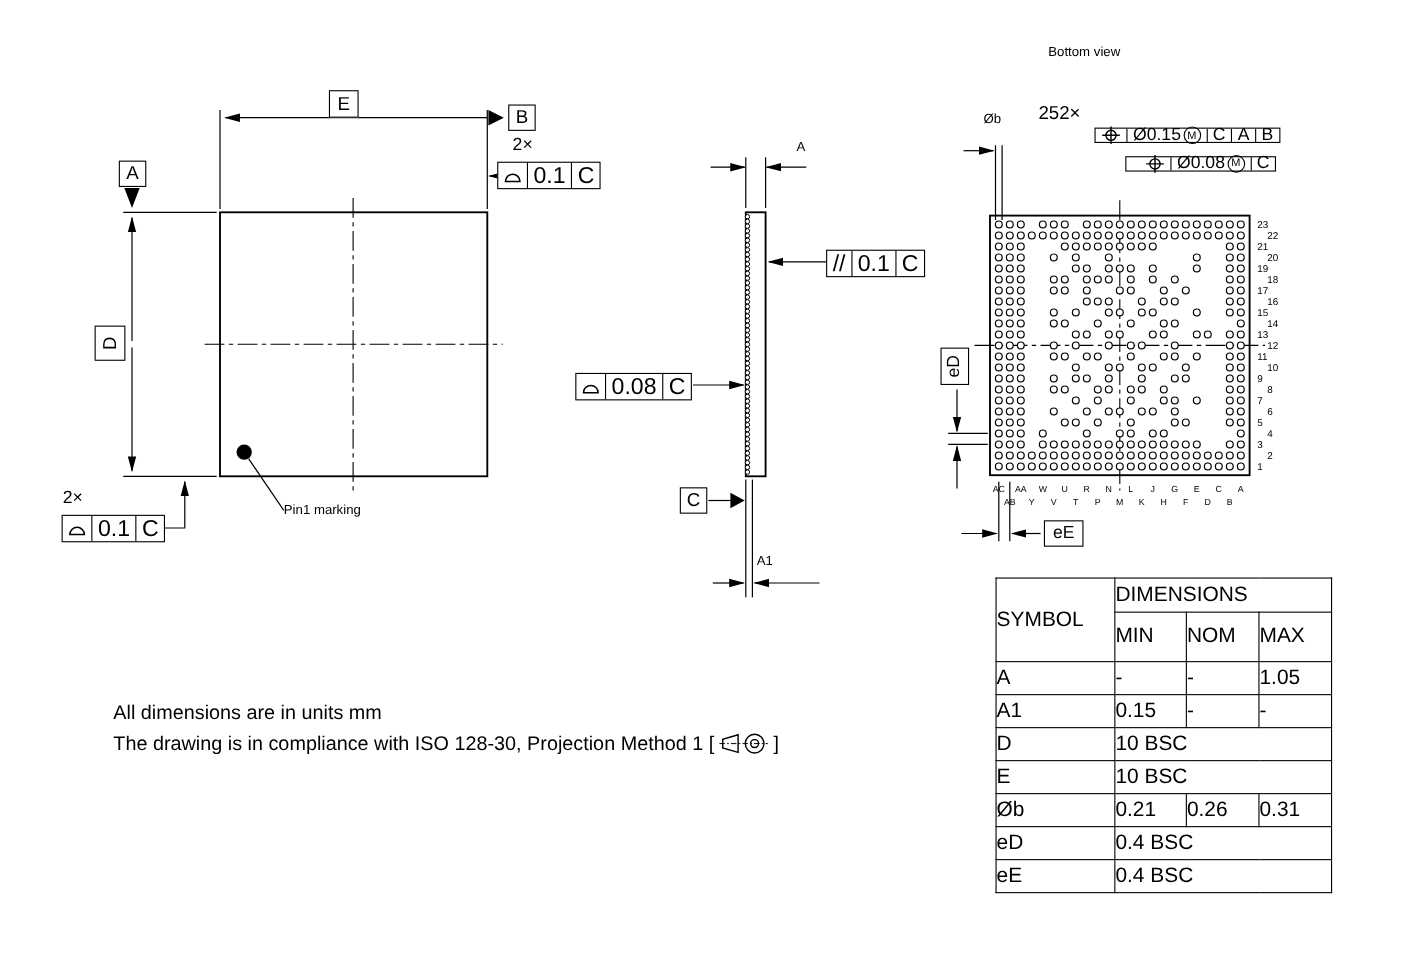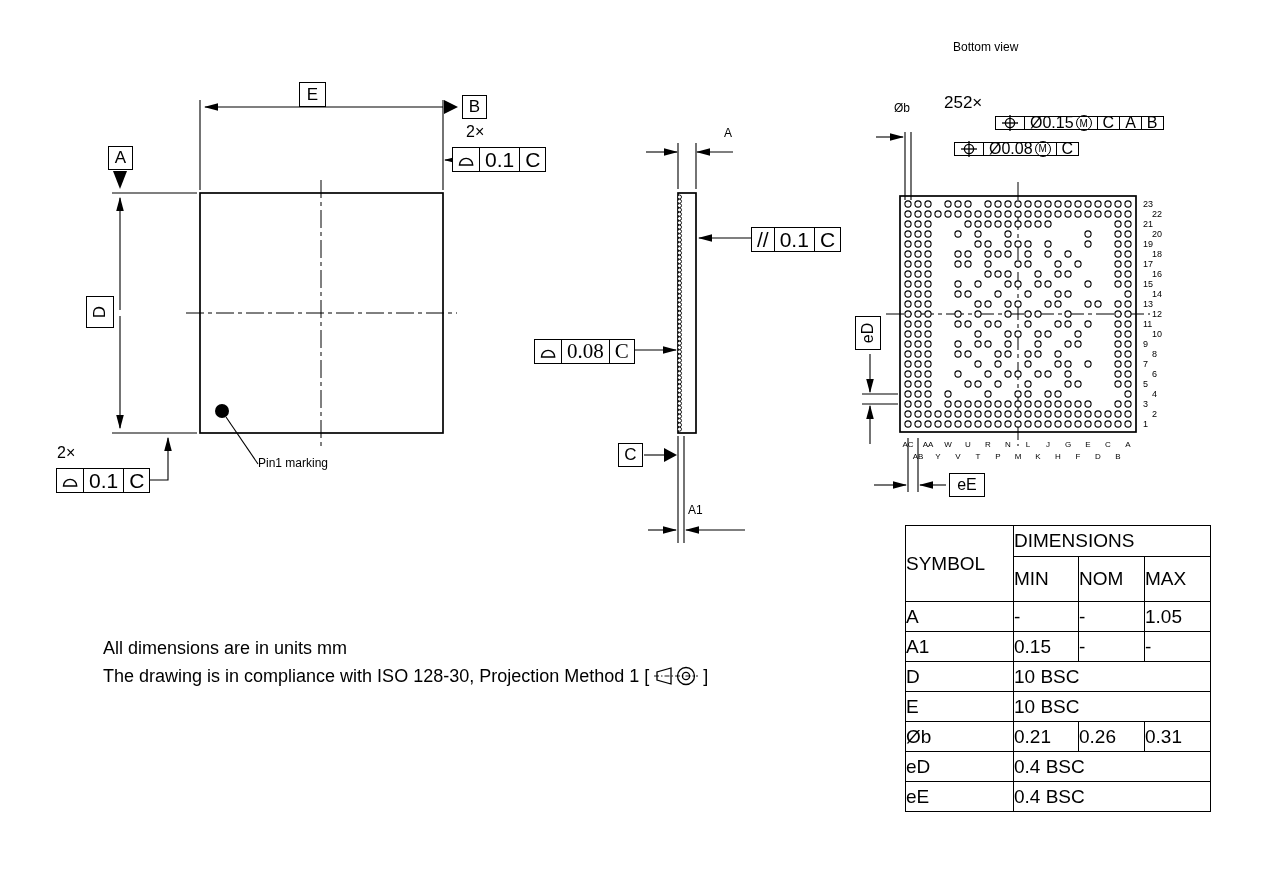--- a/index.html
+++ b/index.html
@@ -577,21 +577,21 @@
   </div>
 
   <div class="lbl" style="left:258px;top:456px;">Pin1 marking</div>
 
   <div class="lbl" style="left:724px;top:126px;">A</div>
   <div class="fcf" style="left:751px;top:227px;">
     <span class="c">//</span>
     <span class="c">0.1</span>
     <span class="c">C</span>
   </div>
-  <div class="fcf" style="left:534px;top:339px;font-family:Liberation Serif, serif;">
+  <div class="fcf" style="left:523px;top:339px;">
     <span class="c">
       <svg width="16" height="14" viewBox="0 0 16 14">
           <path d="M1.5,12 A6.6,6.6 0 0 1 14.7,12 Z" fill="none" stroke="#000" stroke-width="1.4"></path>
         </svg>
     </span>
     <span class="c">0.08</span>
     <span class="c">C</span>
   </div>
   <div class="box" style="left:618px;top:443px;width:25px;height:24px;">
       <span>C</span>
@@ -611,21 +611,21 @@
       </svg>
     </span>
     <span class="c">
       <span>Ø0.15</span>
       <span class="mcirc">M</span>
     </span>
     <span class="c">C</span>
     <span class="c">A</span>
     <span class="c">B</span>
   </div>
-  <div class="fcf fcf2" style="left:954px;top:141.5px;">
+  <div class="fcf fcf2" style="left:1023px;top:141.5px;padding-left:12px;">
     <span class="c">
       <svg width="18" height="18" viewBox="0 0 18 18">
         <circle cx="9" cy="9" r="4.6" fill="none" stroke="#000" stroke-width="1.3"></circle>
         <line x1="9" y1="1" x2="9" y2="17" stroke="#000" stroke-width="1.3"></line>
         <line x1="1" y1="9" x2="17" y2="9" stroke="#000" stroke-width="1.3"></line>
       </svg>
     </span>
     <span class="c">
       <span>Ø0.08</span>
       <span class="mcirc">M</span>

